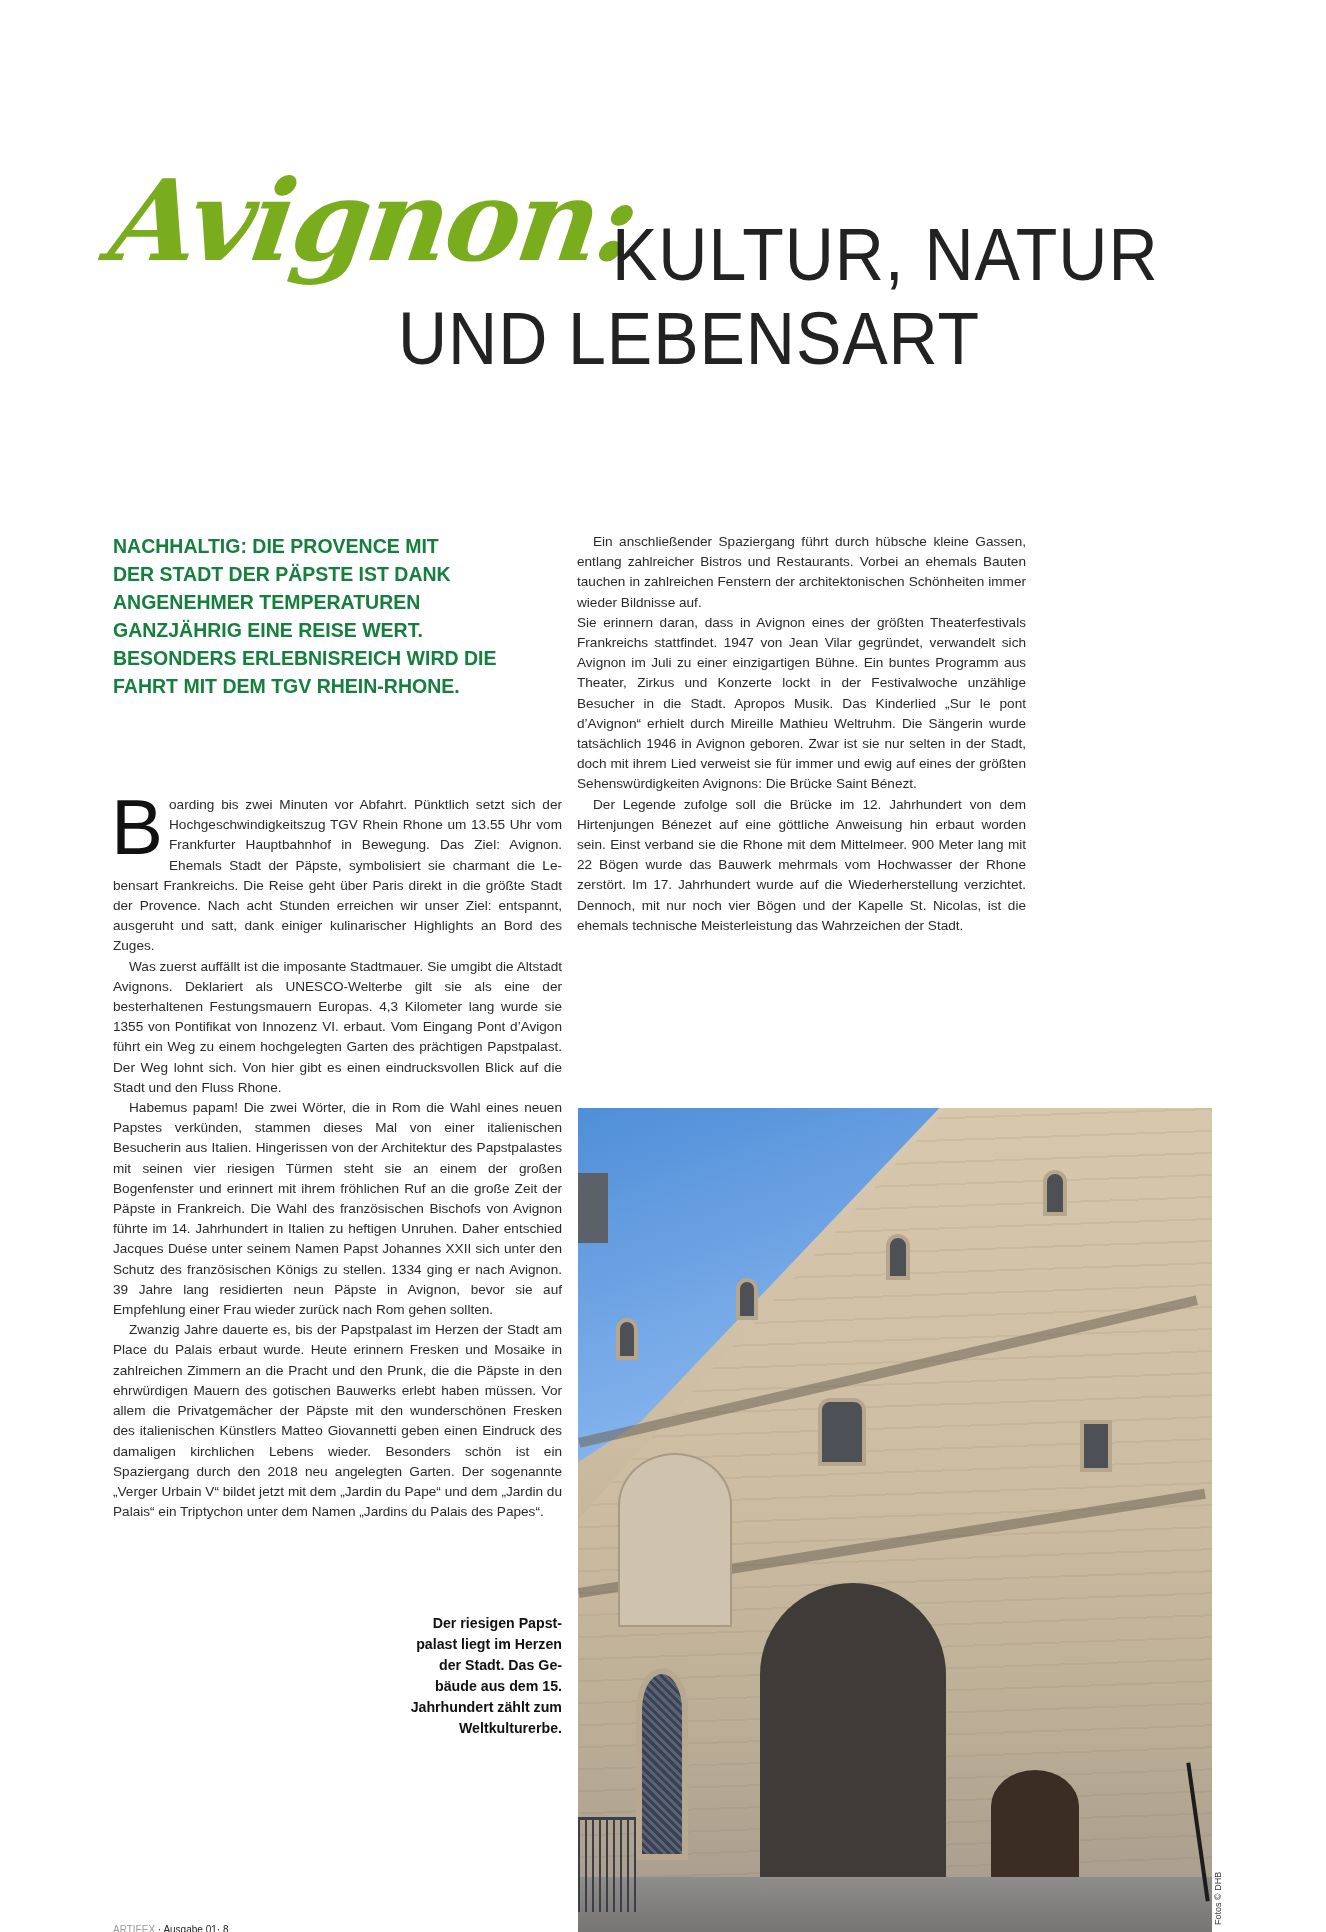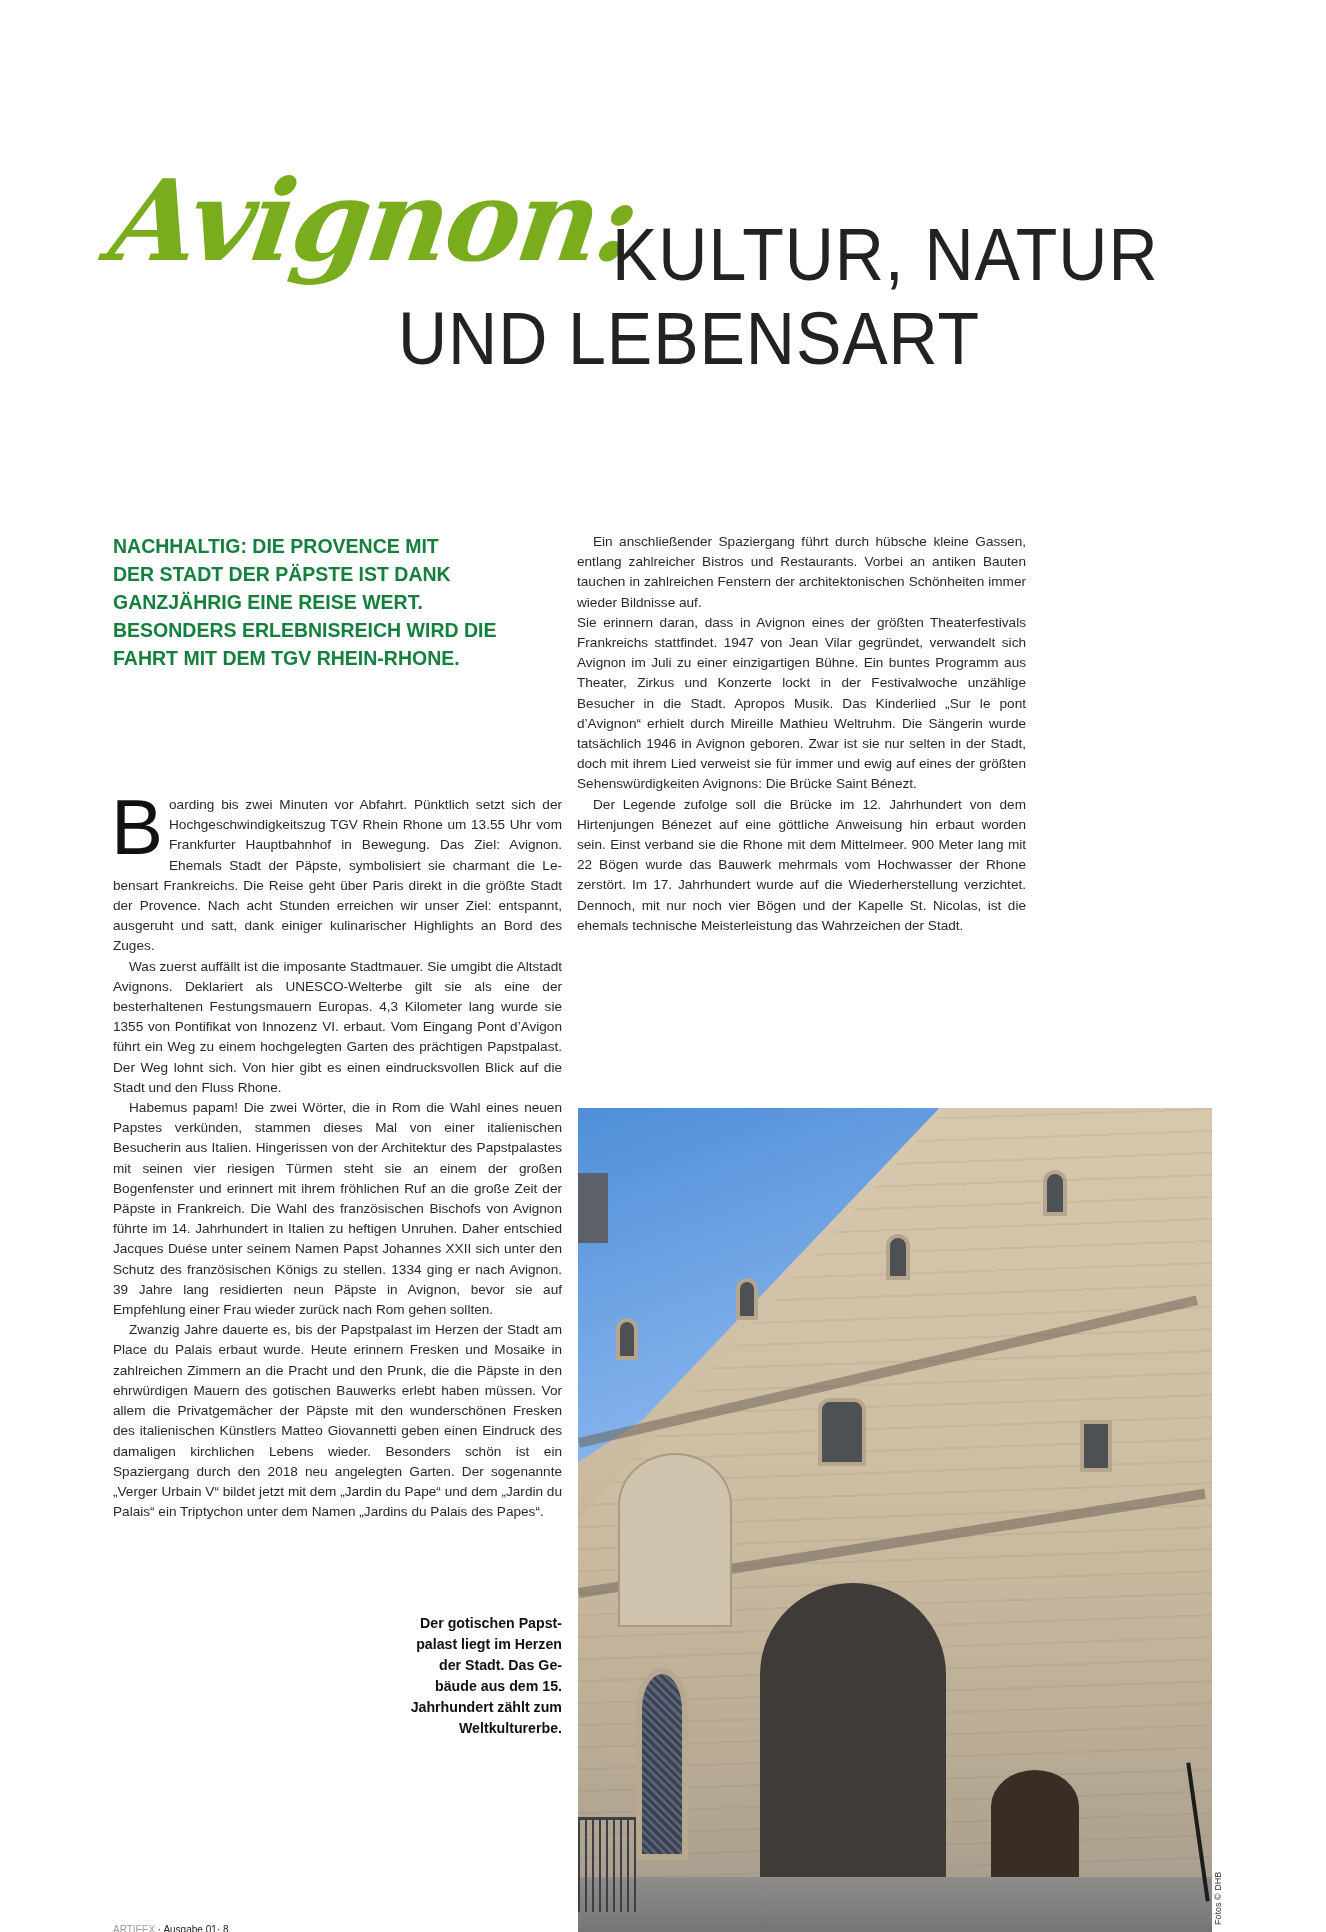--- a/index.html
+++ b/index.html
@@ -110,34 +110,35 @@
 </head>
 <body>
 
 <div class="title-script">Avignon:</div>
 <div class="title-line1">KULTUR, NATUR</div>
 <div class="title-line2">UND LEBENSART</div>
 
 <div class="lead">
   <span>NACHHALTIG: DIE PROVENCE MIT</span>
   <span>DER STADT DER PÄPSTE IST DANK</span>
+  <span>ANGENEHMER TEMPERATUREN</span>
   <span>GANZJÄHRIG EINE REISE WERT.</span>
   <span>BESONDERS ERLEBNISREICH WIRD DIE</span>
   <span>FAHRT MIT DEM TGV RHEIN-RHONE.</span>
 </div>
 
 <div class="col col-left">
   <p class="noindent"><span class="dropcap">B</span><span>oarding bis zwei Minuten vor Abfahrt. Pünktlich setzt sich der Hochgeschwindigkeitszug TGV Rhein Rhone um 13.55 Uhr vom Frankfurter Hauptbahnhof in Bewegung. Das Ziel: Avi­gnon. Ehemals Stadt der Päpste, symbolisiert sie charmant die Le­bensart Frankreichs. Die Reise geht über Paris direkt in die größte Stadt der Provence. Nach acht Stunden erreichen wir unser Ziel: ent­spannt, ausgeruht und satt, dank einiger kulinarischer Highlights an Bord des Zuges.</span></p>
   <p>Was zuerst auffällt ist die imposante Stadtmauer. Sie umgibt die Alt­stadt Avignons. Deklariert als UNESCO-Welterbe gilt sie als eine der besterhaltenen Festungsmauern Europas. 4,3 Kilometer lang wurde sie 1355 von Pontifikat von Innozenz VI. erbaut. Vom Eingang Pont d’Avigon führt ein Weg zu einem hochgelegten Garten des prächtigen Papstpalast. Der Weg lohnt sich. Von hier gibt es einen eindrucksvol­len Blick auf die Stadt und den Fluss Rhone.</p>
   <p>Habemus papam! Die zwei Wörter, die in Rom die Wahl eines neu­en Papstes verkünden, stammen dieses Mal von einer italienischen Besucherin aus Italien. Hingerissen von der Architektur des Papstpa­lastes mit seinen vier riesigen Türmen steht sie an einem der großen Bogenfenster und erinnert mit ihrem fröhlichen Ruf an die große Zeit der Päpste in Frankreich. Die Wahl des französischen Bischofs von Avignon führte im 14. Jahrhundert in Italien zu heftigen Unruhen. Da­her entschied Jacques Duése unter seinem Namen Papst Johannes XXII sich unter den Schutz des französischen Königs zu stellen. 1334 ging er nach Avignon. 39 Jahre lang residierten neun Päpste in Avi­gnon, bevor sie auf Empfehlung einer Frau wieder zurück nach Rom gehen sollten.</p>
   <p>Zwanzig Jahre dauerte es, bis der Papstpalast im Herzen der Stadt am Place du Palais erbaut wurde. Heute erinnern Fresken und Mo­saike in zahlreichen Zimmern an die Pracht und den Prunk, die die Päpste in den ehrwürdigen Mauern des gotischen Bauwerks erlebt haben müssen. Vor allem die Privatgemächer der Päpste mit den wunderschönen Fresken des italienischen Künstlers Matteo Giovan­netti geben einen Eindruck des damaligen kirchlichen Lebens wieder. Besonders schön ist ein Spaziergang durch den 2018 neu angelegten Garten. Der sogenannte „Verger Urbain V“ bildet jetzt mit dem „Jardin du Pape“ und dem „Jardin du Palais“ ein Triptychon unter dem Namen „Jardins du Palais des Papes“.</p>
 </div>
 
 <div class="col col-right">
-  <p>Ein anschließender Spaziergang führt durch hübsche kleine Gas­sen, entlang zahlreicher Bistros und Restaurants. Vorbei an antiken Bauten tauchen in zahlreichen Fenstern der architektonischen Schön­heiten immer wieder Bildnisse auf.</p>
+  <p>Ein anschließender Spaziergang führt durch hübsche kleine Gas­sen, entlang zahlreicher Bistros und Restaurants. Vorbei an ehemals Bauten tauchen in zahlreichen Fenstern der architektonischen Schön­heiten immer wieder Bildnisse auf.</p>
   <p class="noindent">Sie erinnern daran, dass in Avignon eines der größten Theaterfestivals Frankreichs stattfindet. 1947 von Jean Vilar gegründet, verwandelt sich Avignon im Juli zu einer einzigartigen Bühne. Ein buntes Pro­gramm aus Theater, Zirkus und Konzerte lockt in der Festivalwoche unzählige Besucher in die Stadt. Apropos Musik. Das Kinderlied „Sur le pont d’Avignon“ erhielt durch Mireille Mathieu Weltruhm. Die Sän­gerin wurde tatsächlich 1946 in Avignon geboren. Zwar ist sie nur selten in der Stadt, doch mit ihrem Lied verweist sie für immer und ewig auf eines der größten Sehenswürdigkeiten Avignons: Die Brücke Saint Bénezt.</p>
   <p>Der Legende zufolge soll die Brücke im 12. Jahrhundert von dem Hirtenjungen Bénezet auf eine göttliche Anweisung hin erbaut wor­den sein. Einst verband sie die Rhone mit dem Mittelmeer. 900 Meter lang mit 22 Bögen wurde das Bauwerk mehrmals vom Hochwasser der Rhone zerstört. Im 17. Jahrhundert wurde auf die Wiederherstel­lung verzichtet. Dennoch, mit nur noch vier Bögen und der Kapelle St. Nicolas, ist die ehemals technische Meisterleistung das Wahrzeichen der Stadt.</p>
 </div>
 
 <div class="photo">
   <div class="wall"></div>
   <div class="sky sky2"></div>
   <div class="tower"></div>
   <div class="cornice" style="left:0; top:330px; width:634px; transform:rotate(-13deg); transform-origin:left top;"></div>
   <div class="cornice" style="left:0; top:480px; width:634px; transform:rotate(-9deg); transform-origin:left top;"></div>
@@ -152,21 +153,21 @@
   <div class="arch-door" style="left:182px; top:475px; width:186px; height:305px;"></div>
   <div class="arch-door" style="left:413px; top:662px; width:88px; height:122px; background:#3b2c24;"></div>
   <div class="ground"></div>
   <div class="fence"></div>
   <div class="sign-pole"></div>
 </div>
 
 <div class="credit">Fotos © DHB</div>
 
 <div class="caption">
-  <span>Der gotischen Papst-</span>
+  <span>Der riesigen Papst-</span>
   <span>palast liegt im Herzen</span>
   <span>der Stadt. Das Ge-</span>
   <span>bäude aus dem 15.</span>
   <span>Jahrhundert zählt zum</span>
   <span>Weltkulturerbe.</span>
 </div>
 
 <div class="footer">
   <span class="brand">ARTIFEX</span><span> · </span><span>Ausgabe 01</span><span>· </span><span>8</span>
 </div>

